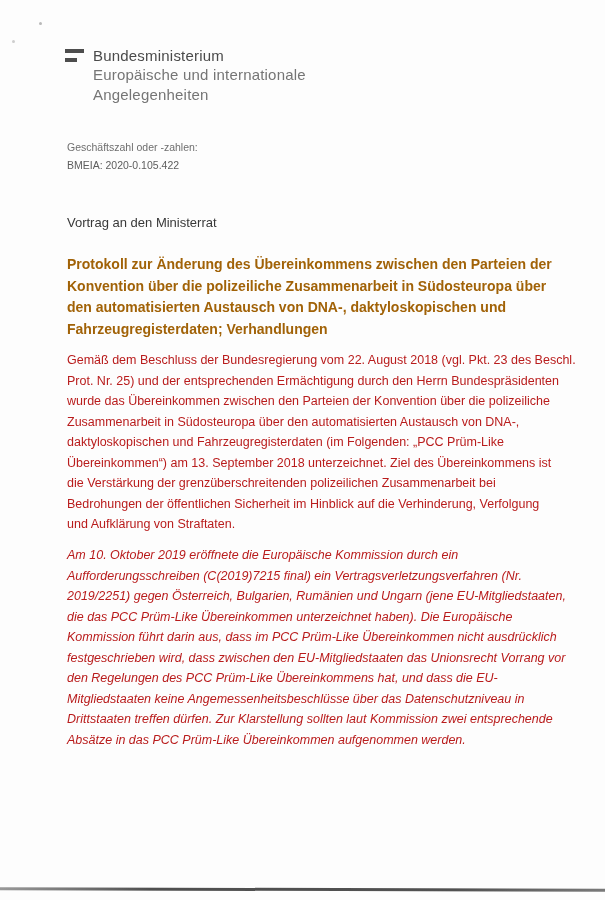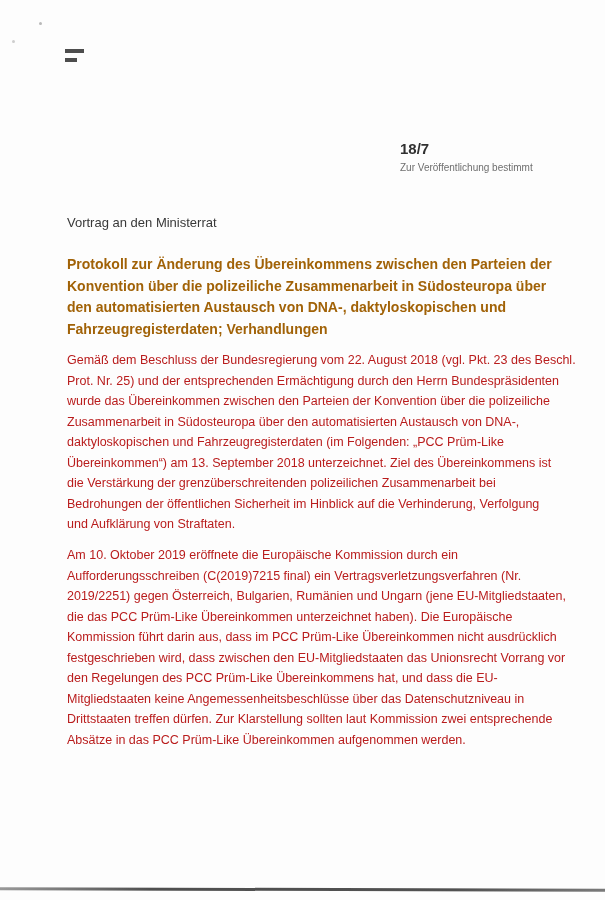--- a/index.html
+++ b/index.html
@@ -123,21 +123,21 @@
   }
   .para {
     position: absolute;
     left: 67px;
     font-size: 12.5px;
     line-height: 20.5px;
     color: #b91c1c;
     white-space: pre;
   }
   .para-1 { top: 350px; }
-  .para-2 { top: 545px; }
+  .para-2 { top: 545px; font-style: italic; }
   .para-3 { top: 760px; }
 
   
   .page-edge {
     position: absolute;
     left: -2px;
     right: -2px;
     top: 888px;
     height: 3px;
     background: linear-gradient(to right, #9a9a9a, #4f4f4f 25%, #515151 75%, #7a7a7a);
@@ -150,27 +150,32 @@
 <div class="page">
 
   <span class="speck speck-1"></span>
   <span class="speck speck-2"></span>
 
   <div class="letterhead">
     <span class="logo">
       <span class="bar-top"></span>
       <span class="bar-bottom"></span>
     </span>
+    <span class="ministry-text">
+      <div class="ministry-name">Bundesministerium</div>
+      <div class="ministry-dept">Europäische und internationale
+Angelegenheiten</div>
+    </span>
   </div>
 
-
-  <div class="docnum-block">
-    <div class="doc-number">18/7</div>
-    <div class="publication-note">Zur Veröffentlichung bestimmt</div>
+  <div class="ref-block">
+    <div class="ref-label">Geschäftszahl oder -zahlen:</div>
+    <div class="ref-number">BMEIA: 2020-0.105.422</div>
   </div>
+
 
   <div class="subject">Vortrag an den Ministerrat</div>
 
   <div class="doc-title">Protokoll zur Änderung des Übereinkommens zwischen den Parteien der
 Konvention über die polizeiliche Zusammenarbeit in Südosteuropa über
 den automatisierten Austausch von DNA-, daktyloskopischen und
 Fahrzeugregisterdaten; Verhandlungen</div>
 
   <div class="para para-1">Gemäß dem Beschluss der Bundesregierung vom 22. August 2018 (vgl. Pkt. 23 des Beschl.
 Prot. Nr. 25) und der entsprechenden Ermächtigung durch den Herrn Bundespräsidenten

